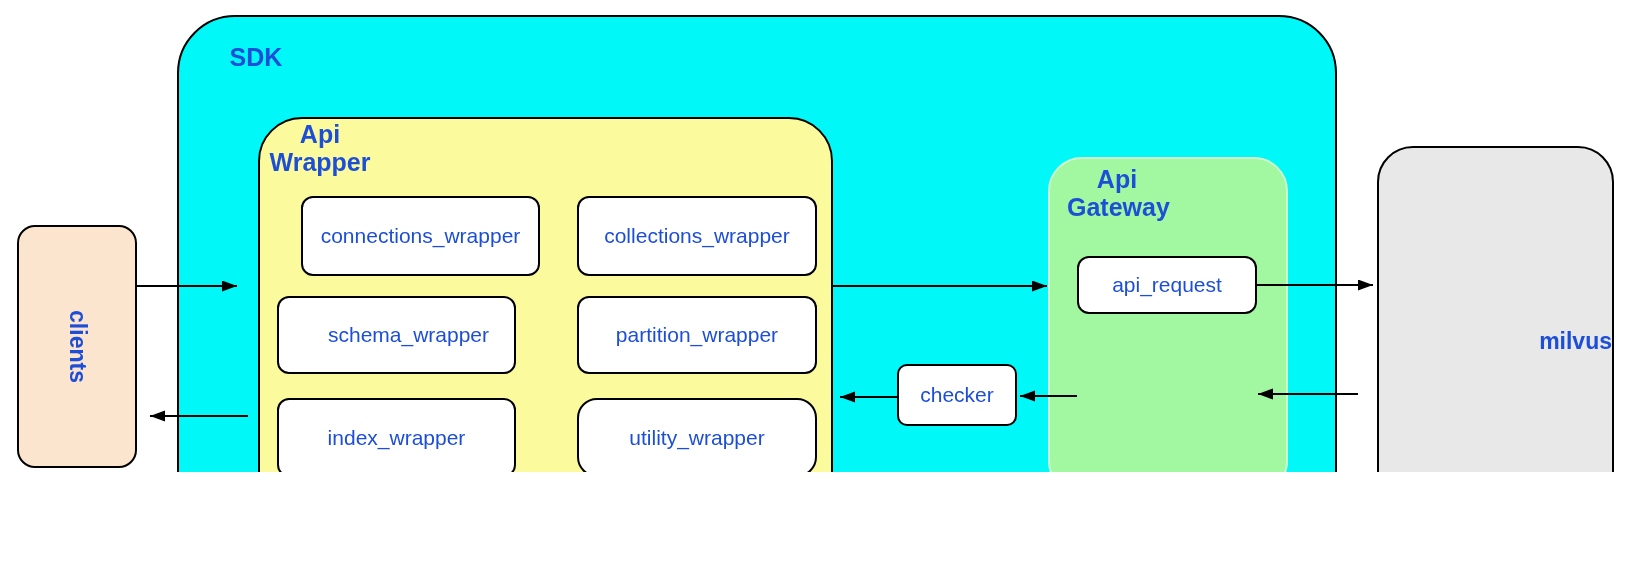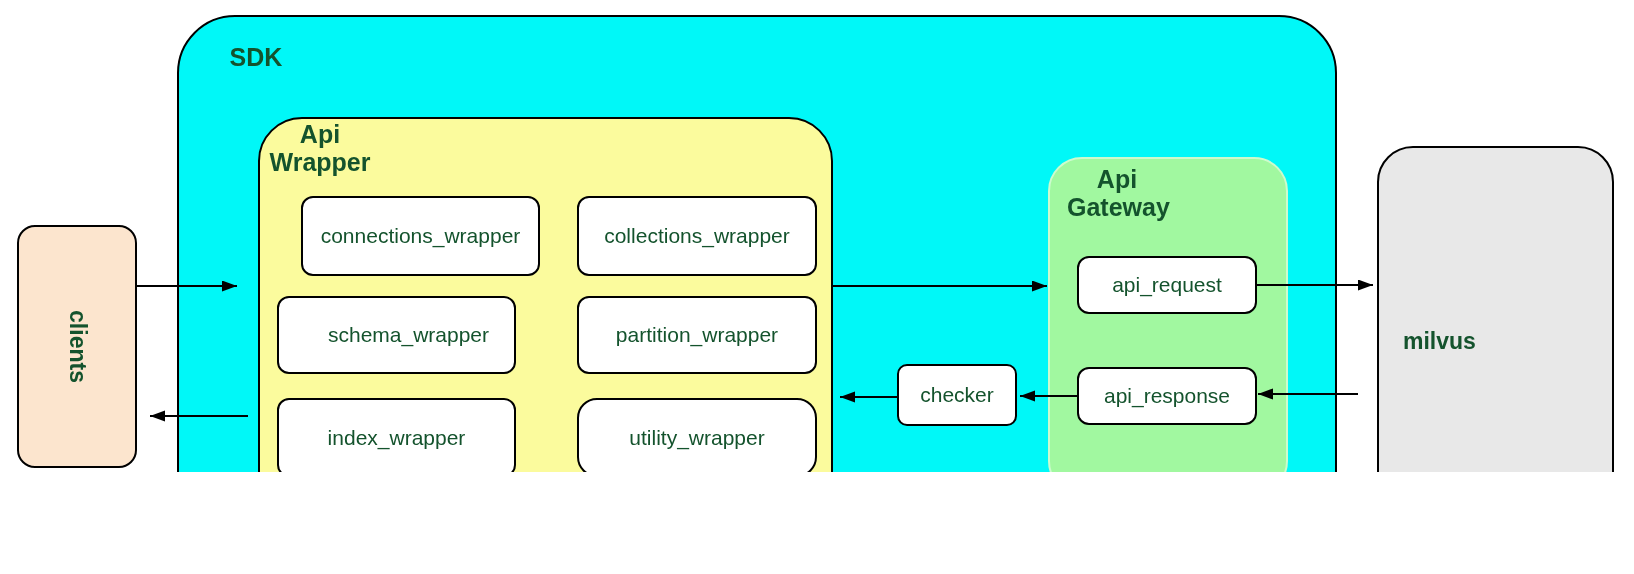--- a/index.html
+++ b/index.html
@@ -2,42 +2,42 @@
 <html><head>
 <meta charset="utf-8">
 <style>
   html, body { margin: 0; padding: 0; background: #ffffff; }
   .canvas {
     position: relative;
     width: 1634px;
     height: 472px;
     background: #ffffff;
     font-family: "Liberation Sans", sans-serif;
-    color: #14532d;
+    color: #1d4ed8;
     overflow: hidden;
   }
   .node { position: absolute; box-sizing: border-box; }
 
   
   .sdk {
     left: 177px; top: 15px; width: 1160px; height: 540px;
     background: #00f8f8; border: 2px solid #000; border-radius: 58px;
   }
   .apiwrapper {
     left: 258px; top: 117px; width: 575px; height: 398px;
     background: #fbfb9d; border: 2px solid #000; border-radius: 44px;
   }
   .gateway {
     left: 1048px; top: 157px; width: 240px; height: 338px;
     background: #a1f8a0; border: 2px solid #cdfbcd; border-radius: 34px;
   }
   .milvus {
     left: 1377px; top: 146px; width: 237px; height: 391px;
     background: #e8e8e8; border: 2px solid #000; border-radius: 36px;
-    display: flex; align-items: center; justify-content: flex-start; padding-left: 24px;
+    display: flex; align-items: center; justify-content: flex-end; padding-left: 24px;
   }
   .clients {
     left: 17px; top: 225px; width: 120px; height: 243px;
     background: #fce5ce; border: 2px solid #000; border-radius: 18px;
     display: flex; align-items: center; justify-content: center;
   }
   .rot90 { transform: rotate(90deg); font-weight: bold; font-size: 23px; white-space: nowrap; }
 
   
   .hdr { position: absolute; font-weight: bold; font-size: 25px; line-height: 28px;
@@ -93,21 +93,20 @@
 
   <div class="wbox b-connections">connections_wrapper</div>
   <div class="wbox b-collections">collections_wrapper</div>
   <div class="wbox b-schema">schema_wrapper</div>
   <div class="wbox b-partition">partition_wrapper</div>
   <div class="wbox b-index">index_wrapper</div>
   <div class="wbox b-utility">utility_wrapper</div>
 
   <div class="wbox b-checker">checker</div>
   <div class="wbox b-request">api_request</div>
-  <div class="wbox b-response">api_response</div>
 
   <svg class="arrows" viewBox="0 0 1634 574" xmlns="http://www.w3.org/2000/svg">
     <defs>
       <marker id="ah" markerUnits="userSpaceOnUse" markerWidth="16" markerHeight="12" refX="15" refY="5.5" orient="auto">
         <path d="M0,0 L15,5.5 L0,11 Z" fill="#000"></path>
       </marker>
     </defs>
     <line x1="137" y1="286" x2="237" y2="286" stroke="#000" stroke-width="2" marker-end="url(#ah)"></line>
     <line x1="833" y1="286" x2="1047" y2="286" stroke="#000" stroke-width="2" marker-end="url(#ah)"></line>
     <line x1="1257" y1="285" x2="1373" y2="285" stroke="#000" stroke-width="2" marker-end="url(#ah)"></line>

